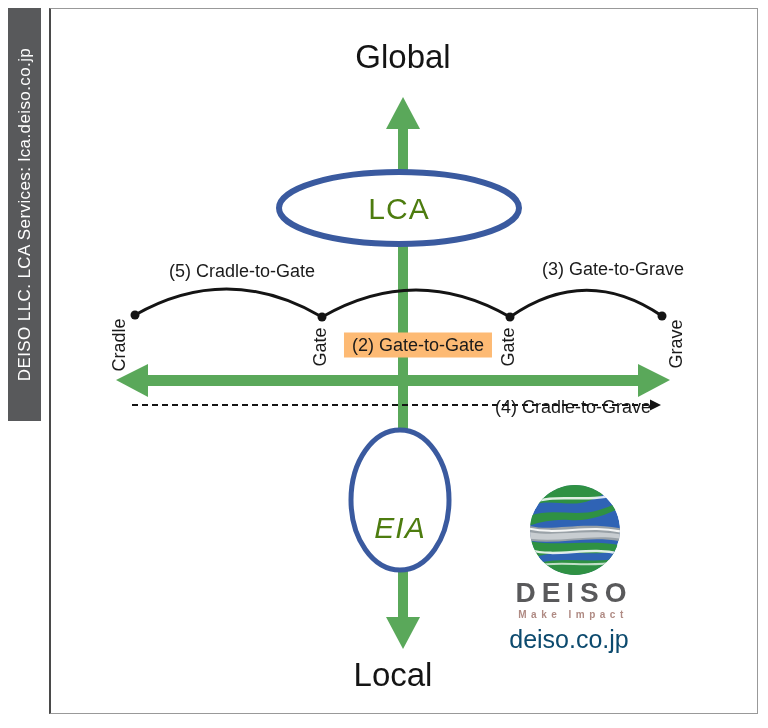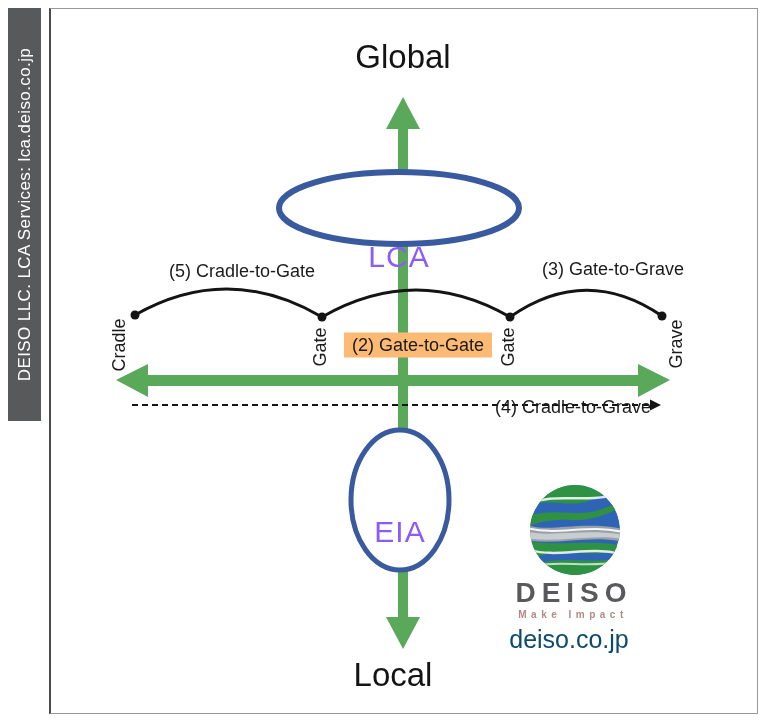--- a/index.html
+++ b/index.html
@@ -30,21 +30,21 @@
   svg.overlay { position:absolute; left:0; top:0; }
   .center {
     position:absolute; transform:translate(-50%,-50%);
     white-space:nowrap; text-align:center;
   }
   .vlabel {
     position:absolute; transform:translate(-50%,-50%) rotate(-90deg);
     white-space:nowrap; font-size:18px; color:#1b1b1b;
   }
   .axis-end { font-size:33px; color:#141414; }
-  .node-text { font-size:30px; color:#8b5cf6; letter-spacing:1px;margin-top:48px; }
+  .node-text { font-size:30px; color:#4d7c0f; letter-spacing:1px; }
   .scope { font-size:18px; color:#1b1b1b; }
   .scope-bg { background:#fdba74; padding:2px 8px; }
   .logo-wordmark { font-size:28px; font-weight:700; letter-spacing:6px; color:#59595b; }
   .logo-tagline { font-size:10px; font-weight:700; letter-spacing:4.5px; color:#b08b84; }
   .logo-site { font-size:25px; font-weight:500; color:#0c4a6e; }
 </style>
 </head>
 <body>
 
 <div class="frame"></div>
@@ -75,21 +75,21 @@
   <polygon points="661,405 650,399.5 650,410.5" fill="#141414"></polygon>
 
   <ellipse cx="399" cy="208" rx="120" ry="36" fill="#ffffff" stroke="#3a5a9f" stroke-width="6"></ellipse>
   <ellipse cx="400" cy="500" rx="49" ry="70" fill="#ffffff" stroke="#3a5a9f" stroke-width="5"></ellipse>
 </svg>
 
 <div class="center axis-end" style="left:403px; top:57px;">Global</div>
 <div class="center axis-end" style="left:393px; top:675px;">Local</div>
 
 <div class="center node-text" style="left:399px; top:209px;">LCA</div>
-<div class="center node-text" style="left:400px; top:484px;">EIA</div>
+<div class="center node-text" style="left:400px; top:528px;font-style:italic;">EIA</div>
 
 <div class="center scope" style="left:242px; top:271px;">(5) Cradle-to-Gate</div>
 <div class="center scope scope-bg" style="left:418px; top:345px;">(2) Gate-to-Gate</div>
 <div class="center scope" style="left:613px; top:269px;">(3) Gate-to-Grave</div>
 <div class="center scope" style="left:573px; top:407px;">(4) Cradle-to-Grave</div>
 
 <div class="vlabel" style="left:119px; top:345px;">Cradle</div>
 <div class="vlabel" style="left:320px; top:347px;">Gate</div>
 <div class="vlabel" style="left:508px; top:347px;">Gate</div>
 <div class="vlabel" style="left:676px; top:344px;">Grave</div>

